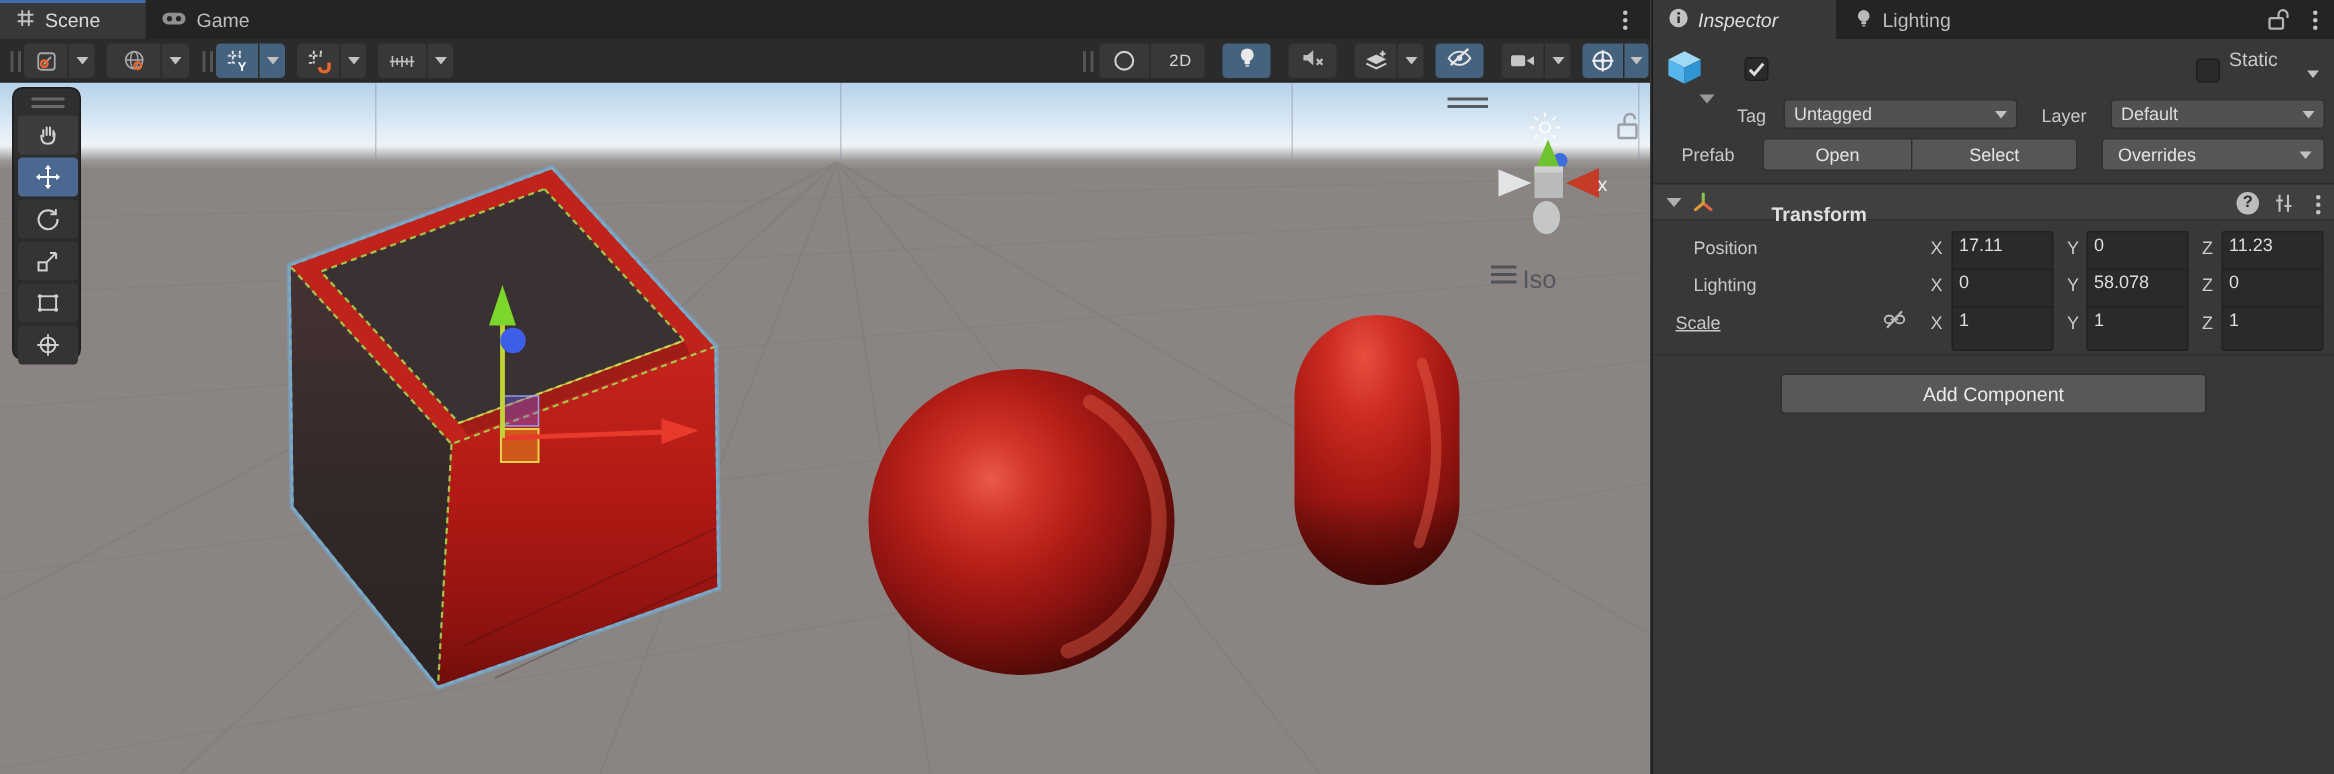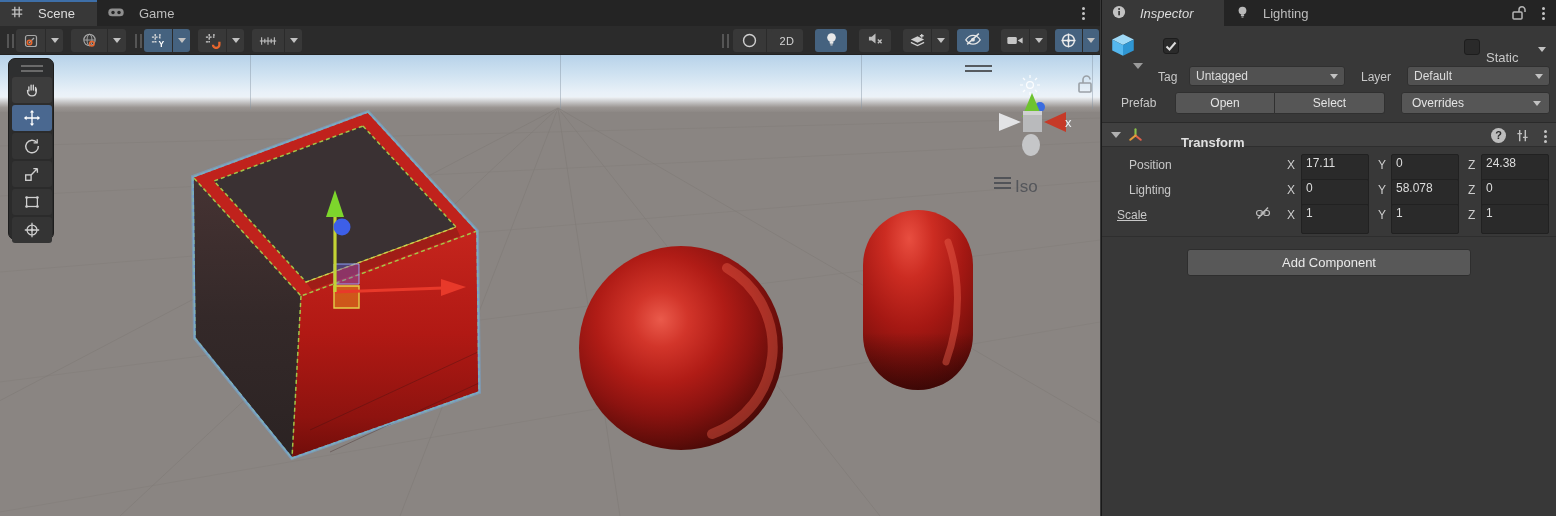--- a/index.html
+++ b/index.html
@@ -3,21 +3,21 @@
 <meta charset="utf-8">
 <style>
   * { margin:0; padding:0; box-sizing:border-box; }
   html,body { background:#1e1e1e; }
   body { font-family:"Liberation Sans", sans-serif; }
   #app { position:relative; width:1556px; height:516px; overflow:hidden; background:#383838; }
 
   
   #scene-panel { position:absolute; left:0; top:0; width:1100px; height:516px; background:#2b2b2b; }
   .tabbar { position:absolute; left:0; top:0; right:0; height:26px; background:#242424; }
-  .tab { position:absolute; top:0; height:26px; display:flex; align-items:center; gap:14px; padding:0 10px; font-size:13px; color:#bdbdbd; }
+  .tab { position:absolute; top:0; height:26px; display:flex; align-items:center; gap:6px; padding:0 10px; font-size:13px; color:#bdbdbd; }
   .tab.active { background:#383838; color:#dcdcdc; }
   .tab.active .stripe { position:absolute; left:0; top:0; right:0; height:2px; background:#3e6fa8; }
   .kebab { position:absolute; width:14px; height:18px; display:flex; flex-direction:column; align-items:center; justify-content:center; gap:2px; }
   .kebab i { width:3px; height:3px; border-radius:50%; background:#c4c4c4; }
 
   #scene-toolbar { position:absolute; left:0; top:26px; width:1100px; height:29px; background:#2b2b2b; border-bottom:1px solid #222; }
   .tbtn { position:absolute; top:3px; height:23px; background:#383838; border-radius:3px; display:flex; align-items:center; justify-content:center; }
   .tbtn.on { background:#45627f; }
   .tbtn .seg { display:flex; align-items:center; justify-content:center; height:100%; }
   .tbtn .sep { width:1px; height:100%; background:#2b2b2b; }
@@ -458,21 +458,21 @@
           <polygon points="23,8 13,13 13,23 23,18" fill="#2f96d3"></polygon>
         </svg>
     </span>
     <span class="fold" style="left:31px;top:63px;border-top-color:#9a9a9a;"></span>
     <span class="checkbox" style="left:61px;top:38px;">
       <svg width="14" height="14" viewBox="0 0 14 14" style="margin:0 0 0 0;">
           <path d="M2.5 7.5l3 3 6-7" stroke="#dcdcdc" stroke-width="2" fill="none"></path>
         </svg>
     </span>
     <span class="checkbox" style="left:362px;top:39px;"></span>
-    <span class="ilabel" style="left:384px;top:50px;font-size:13px;">Static</span>
+    <span class="ilabel" style="left:384px;top:32px;font-size:13px;">Static</span>
     <span class="dd" style="position:absolute;left:436px;top:47px;"></span>
 
     <span class="ilabel" style="left:56px;top:70px;">Tag</span>
     <div class="dropdown" style="left:87px;top:66px;width:156px;">
       <span>Untagged</span>
         <span class="dd"></span>
     </div>
     <span class="ilabel" style="left:259px;top:70px;">Layer</span>
     <div class="dropdown" style="left:305px;top:66px;width:143px;">
       <span>Default</span>
@@ -510,21 +510,21 @@
           <i></i>
         </div>
     </div>
 
     <span class="ilabel" style="left:27px;top:158px;">Position</span>
     <span class="axis-letter" style="left:185px;top:158px;">X</span>
     <div class="tfield" style="left:199px;top:154px;">17.11</div>
     <span class="axis-letter" style="left:276px;top:158px;">Y</span>
     <div class="tfield" style="left:289px;top:154px;">0</div>
     <span class="axis-letter" style="left:366px;top:158px;">Z</span>
-    <div class="tfield" style="left:379px;top:154px;">24.38</div>
+    <div class="tfield" style="left:379px;top:154px;">11.23</div>
 
     <span class="ilabel" style="left:27px;top:183px;">Lighting</span>
     <span class="axis-letter" style="left:185px;top:183px;">X</span>
     <div class="tfield" style="left:199px;top:179px;">0</div>
     <span class="axis-letter" style="left:276px;top:183px;">Y</span>
     <div class="tfield" style="left:289px;top:179px;">58.078</div>
     <span class="axis-letter" style="left:366px;top:183px;">Z</span>
     <div class="tfield" style="left:379px;top:179px;">0</div>
 
     <span class="ilabel" style="left:15px;top:208px;text-decoration:underline;">Scale</span>

